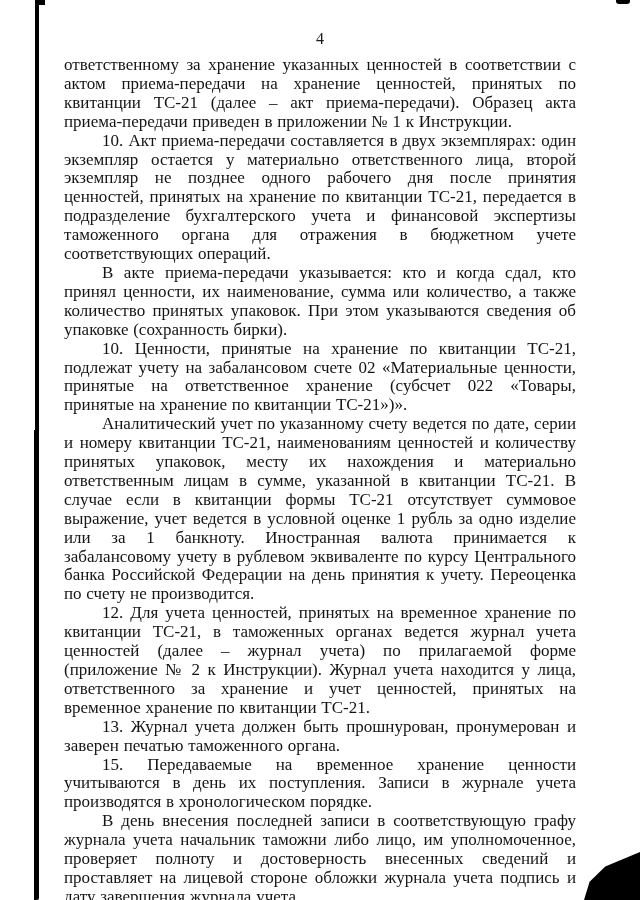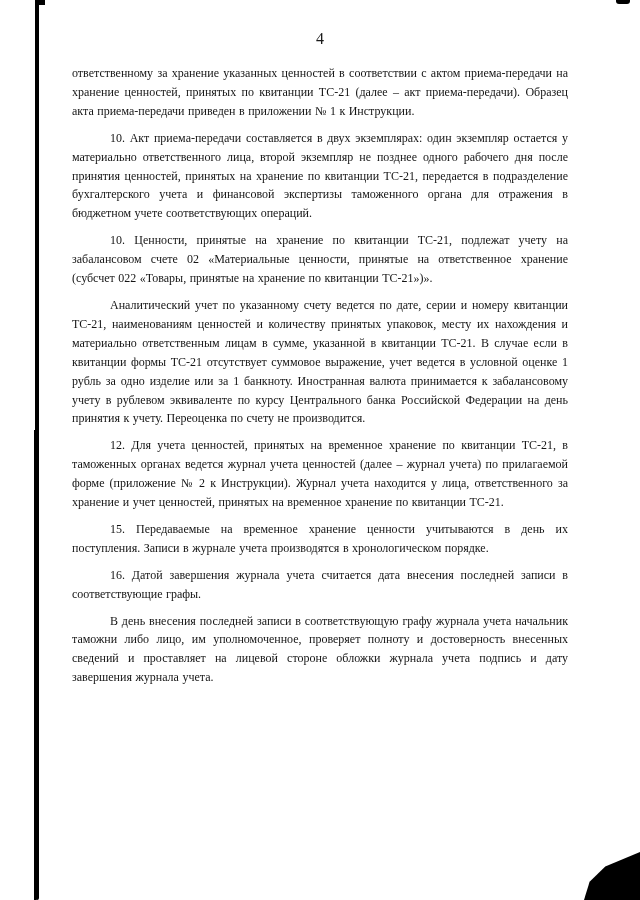--- a/index.html
+++ b/index.html
@@ -25,22 +25,22 @@
     font-size: 16px;
     color: #1a1a1a;
   }
   .content {
     position: absolute;
     top: 56px;
     left: 64px;
     width: 512px;
   }
   .para {
-    margin: 8px;
-    font-size: 12px;
+    margin: 0;
+    font-size: 17px;
     line-height: 18.9px;
     text-align: justify;
     text-indent: 38px;
     word-spacing: 0.5px;
   }
   .para.no-indent {
     text-indent: 0;
   }
   
   .artifact {
@@ -87,25 +87,26 @@
 </head>
 <body>
 
 <div class="page">
 
   <div class="page-number">4</div>
 
   <div class="content">
     <p class="para no-indent">ответственному за хранение указанных ценностей в соответствии с актом приема-передачи на хранение ценностей, принятых по квитанции ТС-21 (далее – акт приема-передачи). Образец акта приема-передачи приведен в приложении № 1 к Инструкции.</p>
     <p class="para">10. Акт приема-передачи составляется в двух экземплярах: один экземпляр остается у материально ответственного лица, второй экземпляр не позднее одного рабочего дня после принятия ценностей, принятых на хранение по квитанции ТС-21, передается в подразделение бухгалтерского учета и финансовой экспертизы таможенного органа для отражения в бюджетном учете соответствующих операций.</p>
+    <p class="para">В акте приема-передачи указывается: кто и когда сдал, кто принял ценности, их наименование, сумма или количество, а также количество принятых упаковок. При этом указываются сведения об упаковке (сохранность бирки).</p>
     <p class="para">10. Ценности, принятые на хранение по квитанции ТС-21, подлежат учету на забалансовом счете 02 «Материальные ценности, принятые на ответственное хранение (субсчет 022 «Товары, принятые на хранение по квитанции ТС-21»)».</p>
     <p class="para">Аналитический учет по указанному счету ведется по дате, серии и номеру квитанции ТС-21, наименованиям ценностей и количеству принятых упаковок, месту их нахождения и материально ответственным лицам в сумме, указанной в квитанции ТС-21. В случае если в квитанции формы ТС-21 отсутствует суммовое выражение, учет ведется в условной оценке 1 рубль за одно изделие или за 1 банкноту. Иностранная валюта принимается к забалансовому учету в рублевом эквиваленте по курсу Центрального банка Российской Федерации на день принятия к учету. Переоценка по счету не производится.</p>
     <p class="para">12. Для учета ценностей, принятых на временное хранение по квитанции ТС-21, в таможенных органах ведется журнал учета ценностей (далее – журнал учета) по прилагаемой форме (приложение № 2 к Инструкции). Журнал учета находится у лица, ответственного за хранение и учет ценностей, принятых на временное хранение по квитанции ТС-21.</p>
+    <p class="para">13. Журнал учета должен быть прошнурован, пронумерован и заверен печатью таможенного органа.</p>
     <p class="para">15. Передаваемые на временное хранение ценности учитываются в день их поступления. Записи в журнале учета производятся в хронологическом порядке.</p>
-    <p class="para">16. Датой завершения журнала учета считается дата внесения последней записи в соответствующие графы.</p>
     <p class="para">В день внесения последней записи в соответствующую графу журнала учета начальник таможни либо лицо, им уполномоченное, проверяет полноту и достоверность внесенных сведений и проставляет на лицевой стороне обложки журнала учета подпись и дату завершения журнала учета.</p>
 
   </div>
 
   <div class="artifact left-bar"></div>
   <div class="artifact mark-tl"></div>
   <div class="artifact mark-tr"></div>
   <div class="artifact corner-br"></div>
 
 </div>

